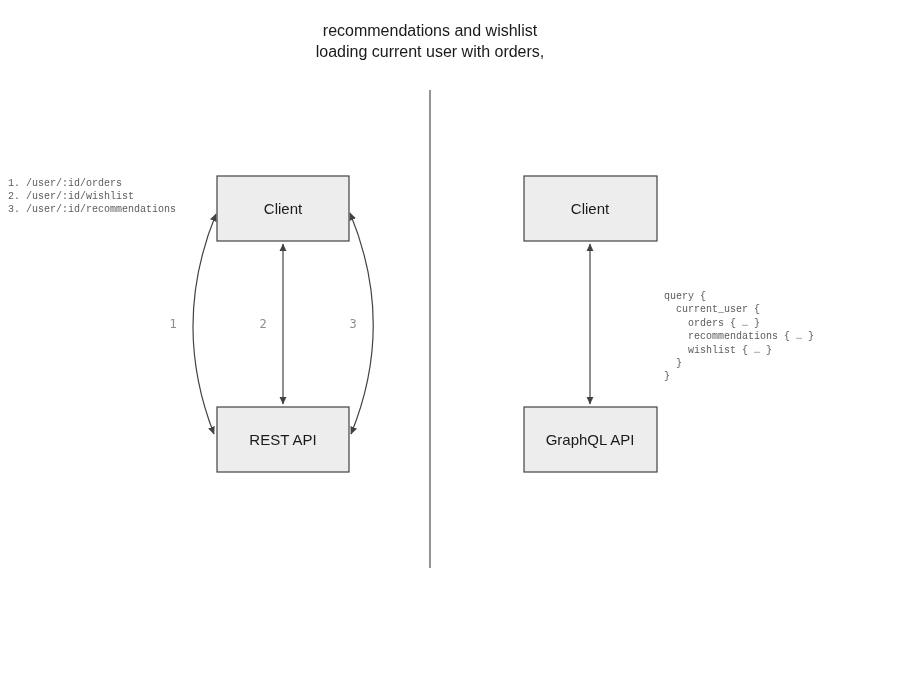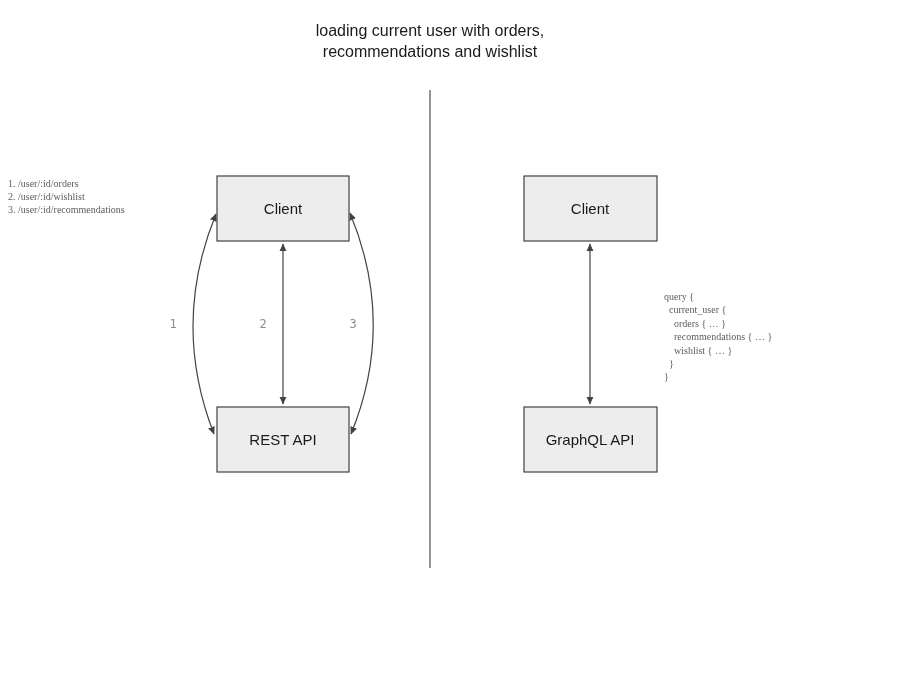--- a/index.html
+++ b/index.html
@@ -25,21 +25,21 @@
   .title {
     position: absolute;
     left: 0; top: 20px; width: 860px;
     text-align: center;
     font-size: 16px; line-height: 21px;
     color: var(--title_text);
   }
 
   pre.code {
     position: absolute;
-    font-family: Liberation Serif, serif;
+    font-family: Liberation Mono, monospace;
     font-size: 10px;
     line-height: 13.4px;
     color: var(--code_text);
     white-space: pre;
   }
   #endpoint-list { left: 8px; top: 177px; line-height: 13px; }
   #query-code    { left: 664px; top: 290px; }
 
   svg.diagram { position: absolute; left: 0; top: 0; }
 
@@ -60,22 +60,22 @@
     fill: var(--number_text);
     text-anchor: middle;
   }
 </style>
 </head>
 <body>
 
 <div class="canvas">
 
   <div class="title">
+    <div>recommendations and wishlist</div>
     <div>loading current user with orders,</div>
-    <div>recommendations and wishlist</div>
   </div>
 
   <pre class="code" id="endpoint-list">1. /user/:id/orders
 2. /user/:id/wishlist
 3. /user/:id/recommendations</pre>
 
   <pre class="code" id="query-code">query {
   current_user {
     orders { … }
     recommendations { … }

